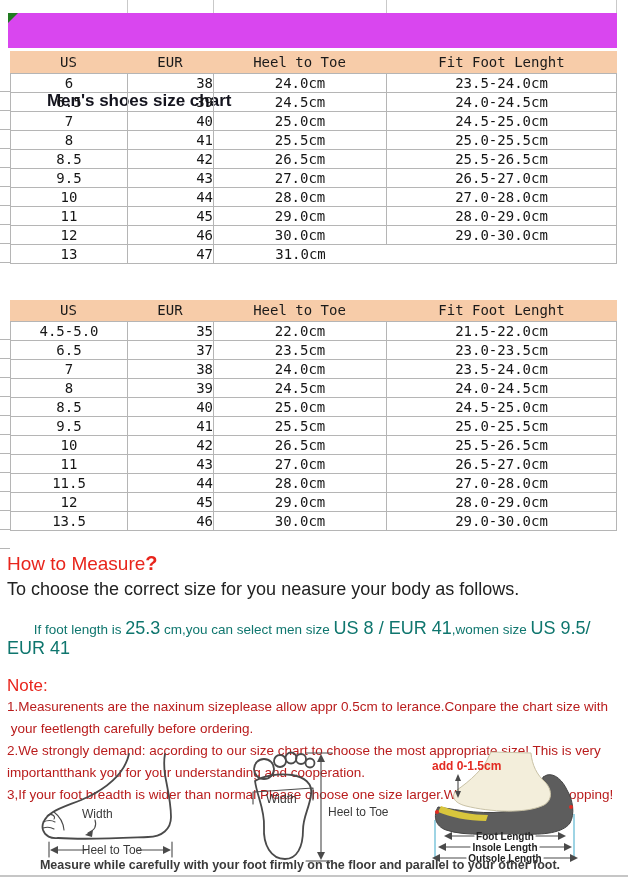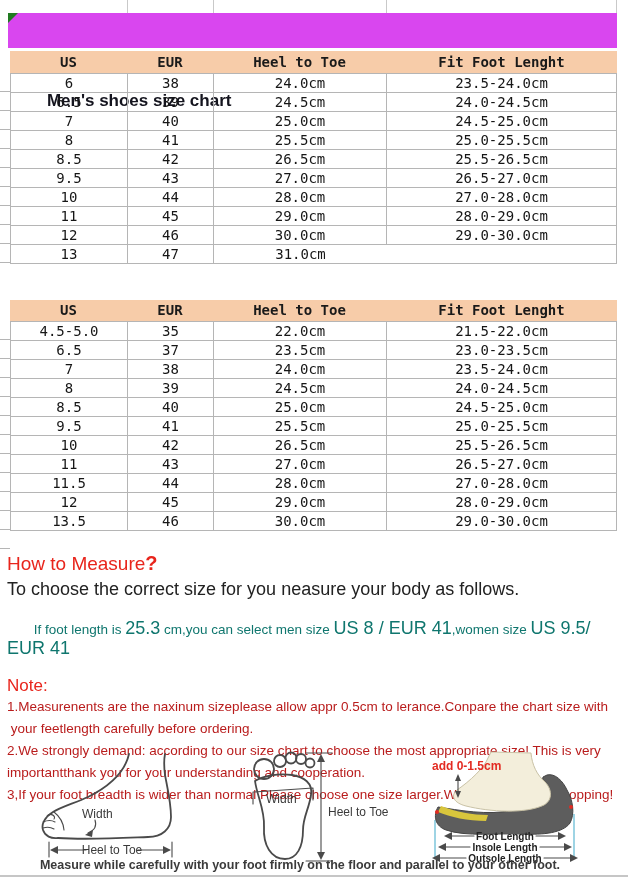--- a/index.html
+++ b/index.html
@@ -11,31 +11,31 @@
   
   .titlebar{position:absolute;left:8px;width:609px;height:35px;line-height:35px;
             font-weight:bold;font-size:17px;color:#14141e;padding-left:20px;box-sizing:border-box;
             white-space:pre;}
   .titlebar.blue{background:#d946ef;}
   .titlebar.pink{background:#f8d7f3;}
   .corner-tri{position:absolute;left:0;top:0;width:10px;height:10px;background:#217a21;
               -webkit-clip-path:polygon(0 0,100% 0,0 100%);clip-path:polygon(0 0,100% 0,0 100%);}
   
   .thead{position:absolute;left:10px;width:607px;display:flex;background:#f7cca9;
-         font-family:"DejaVu Sans Mono",monospace;font-size:14px;font-weight:bold;}
+         font-family:"DejaVu Sans Mono",monospace;font-size:14px;}
   .thead .hcell{text-align:center;}
   
   .tbody{position:absolute;left:10px;width:607px;border-left:1px solid #b5b5b5;border-right:1px solid #b5b5b5;
          border-top:1px solid #b5b5b5;box-sizing:border-box;
          font-family:"DejaVu Sans Mono",monospace;font-size:14px;color:#161616;}
   .trow{display:flex;height:19px;line-height:18px;border-bottom:1px solid #b5b5b5;box-sizing:border-box;}
   .tcell{text-align:center;box-sizing:border-box;}
   .tcell{border-right:1px solid #b5b5b5;}
   .tcell:last-child{border-right:none;}
-  .c0{width:117px;} .c1{width:86px;} .c2{width:173px;} .c3{width:231px;flex:1;}
+  .c0{width:117px;} .c1{width:86px;text-align:right;} .c2{width:173px;} .c3{width:231px;flex:1;}
   .hcell.c0{width:117px;} .hcell.c1{width:86px;} .hcell.c2{width:173px;} .hcell.c3{width:231px;flex:1;}
   .mens-header{top:51px;height:22px;line-height:22px;}
   .mens-body{top:73px;}
   .womens-header{top:300px;height:21px;line-height:21px;}
   .womens-body{top:321px;}
   .gutter{position:absolute;left:0;width:10px;
           background:repeating-linear-gradient(to bottom,transparent 0,transparent 18px,#b5b5b5 18px,#b5b5b5 19px);}
   
   .howto{position:absolute;left:0;top:549px;width:628px;padding:2px 6px 0 7px;box-sizing:border-box;}
   .howto-heading{color:#e8251c;font-size:19px;line-height:24px;}

